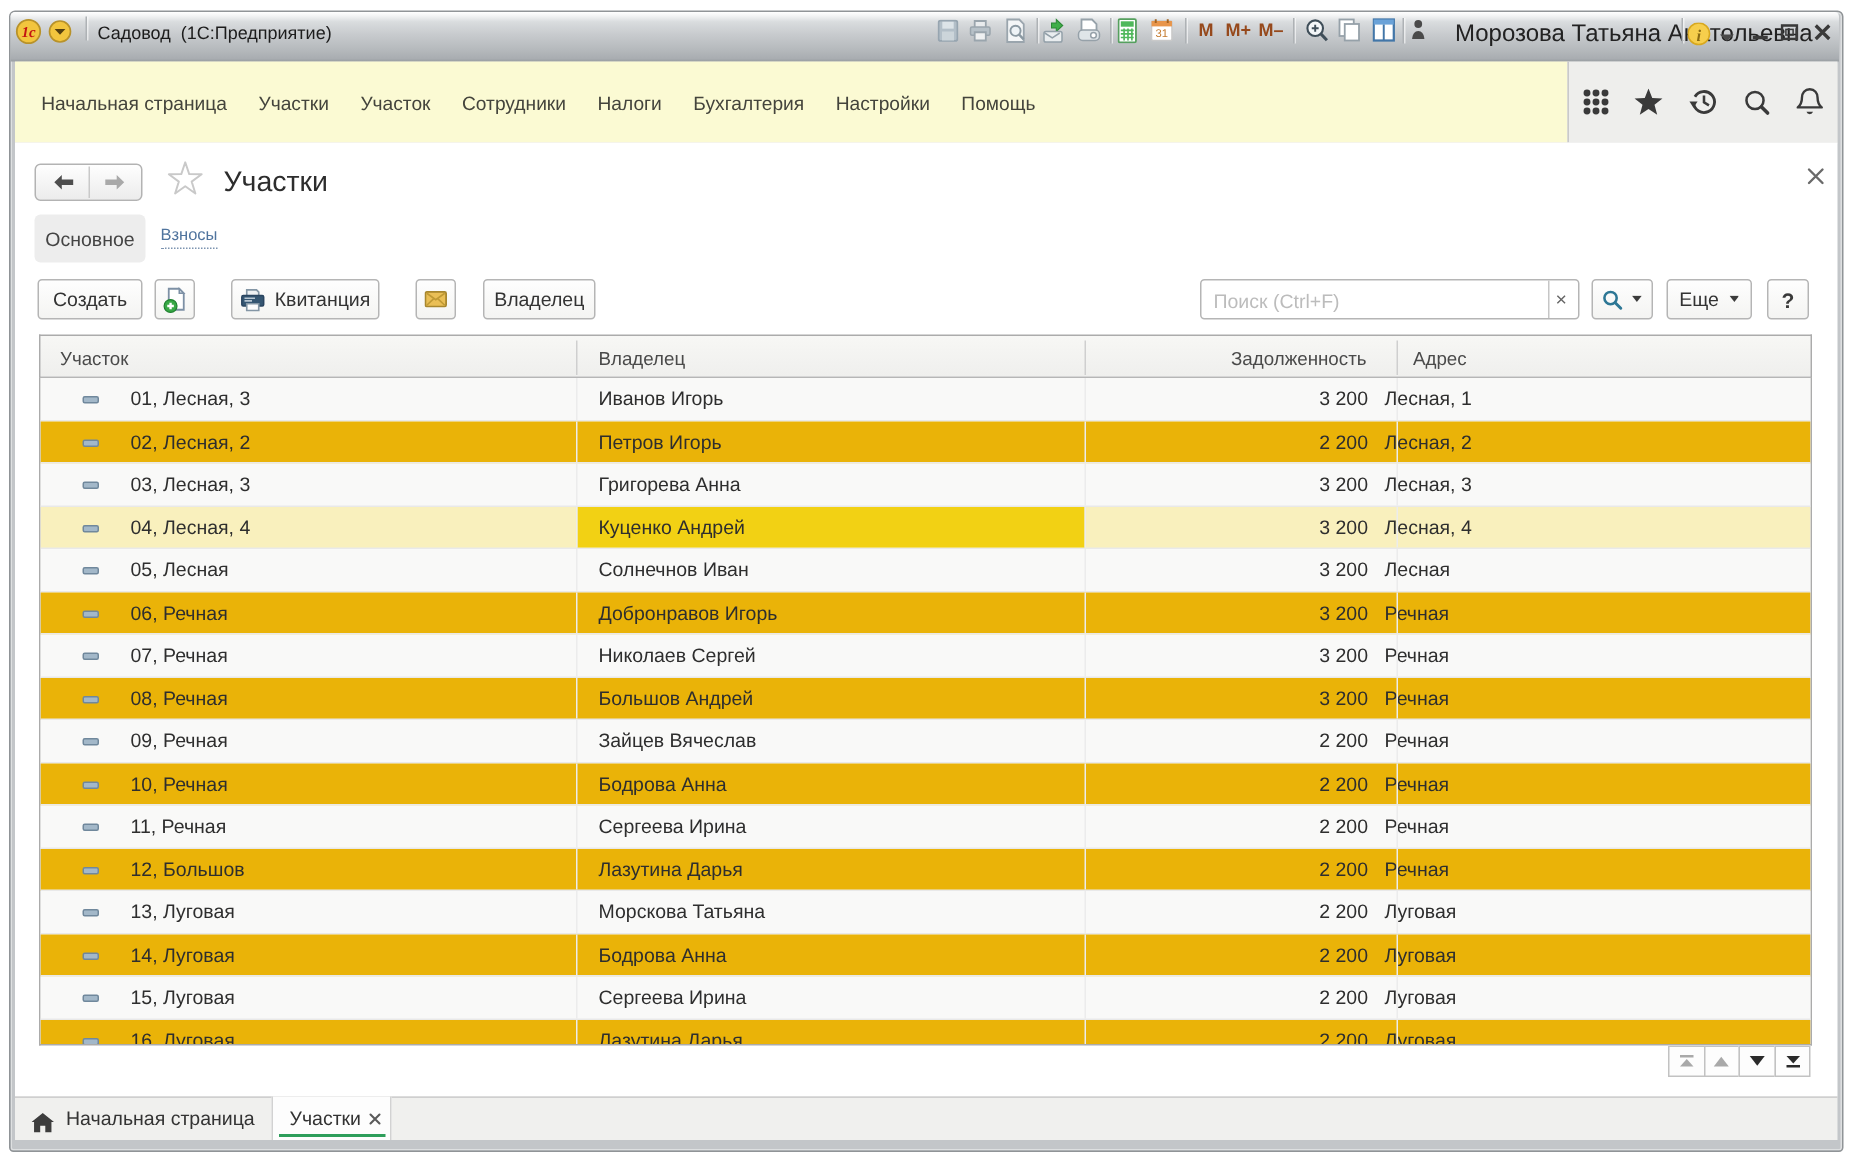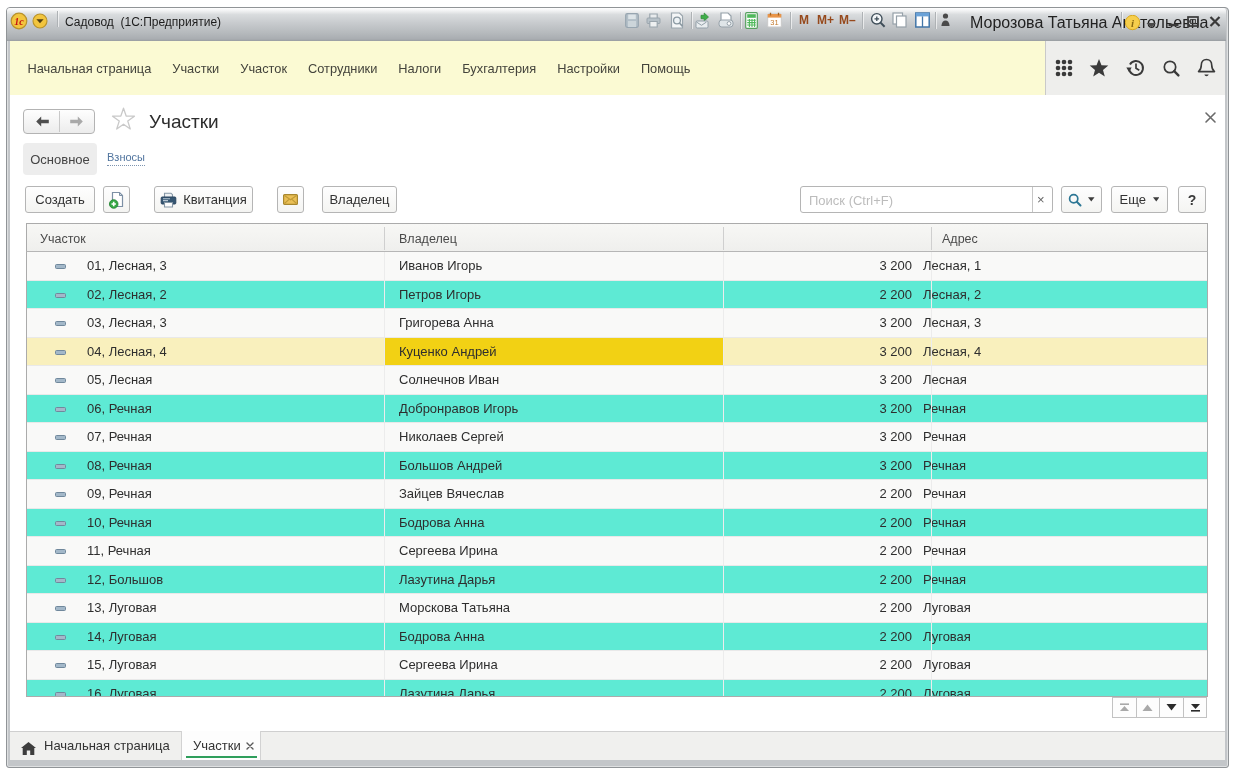--- a/index.html
+++ b/index.html
@@ -26,21 +26,21 @@
 .btn{position:absolute;top:186px;height:27px;border:1px solid #b5b5b5;border-radius:3px;background:linear-gradient(#fefefe,#f4f4f2);box-sizing:border-box;display:flex;align-items:center;justify-content:center;font-size:13px;color:#333;}
 #search{left:800px;top:186px;width:253px;height:27px;border:1px solid #b5b5b5;border-radius:3px;box-sizing:border-box;background:#fff;}
 #search .ph{position:absolute;left:8px;top:6px;font-size:13px;color:#bcbcbc;}
 #search .xd{position:absolute;left:231px;top:0;width:1px;height:25px;background:#c6c6c6;}
 #search .x{position:absolute;left:236px;top:5px;font-size:13px;color:#666;}
 
 #thead{left:26px;top:223px;width:1182px;height:29px;background:linear-gradient(#f7f7f5,#efefed);border:1px solid #ababab;border-bottom:1px solid #b6b6b6;box-sizing:border-box;}
 #thead .h{position:absolute;top:1px;height:100%;display:flex;align-items:center;font-size:12.5px;color:#4a4a4a;}
 #thead .v{position:absolute;top:3px;width:1px;height:23px;background:#cfcfcf;}
 #tbody{left:26px;top:252px;width:1182px;height:445px;border-left:1px solid #ababab;border-right:1px solid #ababab;border-bottom:1px solid #ababab;box-sizing:border-box;overflow:hidden;background:#fff;}
-.row{position:relative;width:100%;height:28.5px;border-bottom:1px solid #e9e9e9;box-sizing:border-box;font-size:13px;color:#2e2e2e;background:#5eead4;}
+.row{position:relative;width:100%;height:28.5px;border-bottom:1px solid #e9e9e9;box-sizing:border-box;font-size:13px;color:#2e2e2e;background:#eab308;}
 .row.odd{background:#f9f9f8;}
 .row.sel{background:#f9f0bd;}
 .cell{position:absolute;top:0;height:100%;display:flex;align-items:center;white-space:nowrap;}
 .c1{left:60px;}
 .c2{left:372px;}
 .c3{left:0px;width:885px;justify-content:flex-end;}
 .c4{left:896px;}
 .ric{position:absolute;left:28px;top:12px;width:11px;height:5px;background:#a3b8c9;border:1px solid #70889c;border-radius:1.5px;box-sizing:border-box;}
 .vline{position:absolute;top:0;bottom:0;width:1px;background:#ececec;}
 .selcell{position:absolute;left:357.5px;top:0;width:338.5px;height:100%;background:#f2d114;}
@@ -247,20 +247,21 @@
 </div>
 <div class="btn" style="left:1111px;width:57px;">Еще
 <svg width="6.5" height="4.5" viewBox="0 0 6.5 4.5" style="margin-left:7px">
       <path d="M0 .2h6.5L3.25 4.4z" fill="#3c3c3c"></path>
     </svg>
 </div>
 <div class="btn" style="left:1178px;width:28px;font-weight:bold;font-size:14px;color:#3a3a3a;">?</div>
 <div class="abs" id="thead">
 <div class="h" style="left:13px;">Участок</div>
 <div class="h" style="left:372px;">Владелец</div>
+<div class="h" style="left:488px;width:396px;justify-content:flex-end;">Задолженность</div>
 <div class="h" style="left:915px;">Адрес</div>
 <div class="v" style="left:357px;"></div>
 <div class="v" style="left:696px;"></div>
 <div class="v" style="left:904px;"></div>
 </div>
 <div class="abs" id="tbody">
     <div class="row odd">
       <span class="ric"></span>
       <div class="cell c1">01, Лесная, 3</div>
       <div class="cell c2">Иванов Игорь</div>

